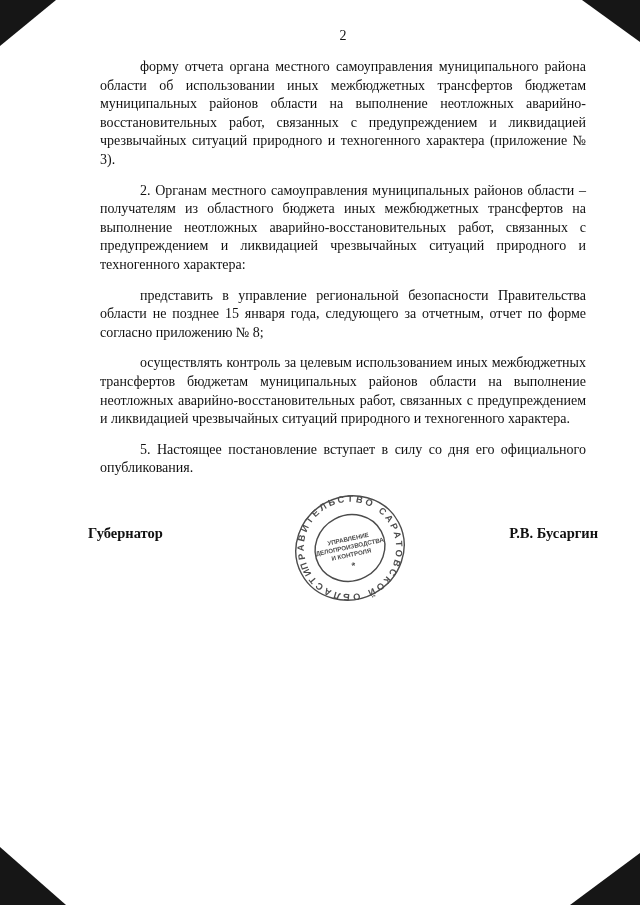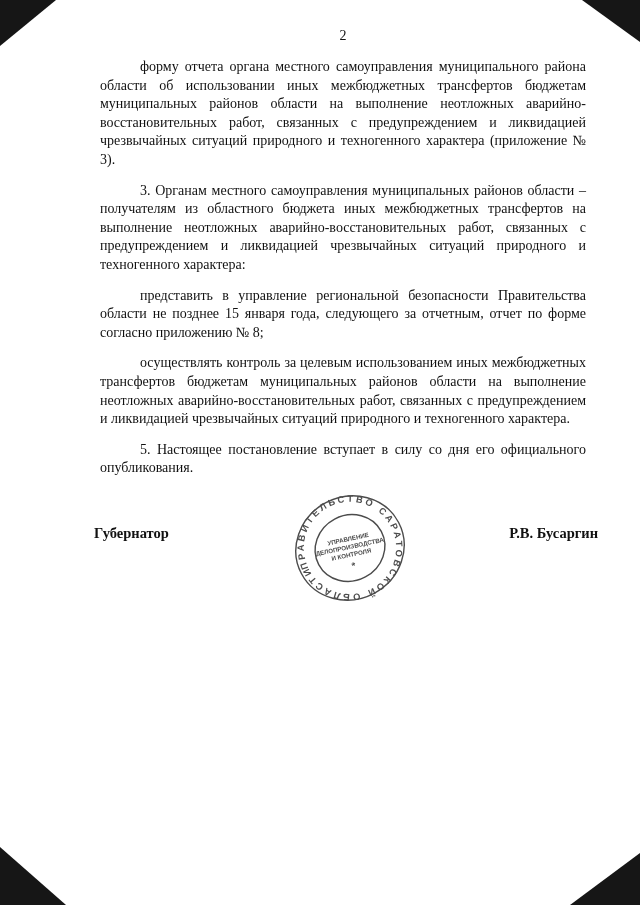--- a/index.html
+++ b/index.html
@@ -44,21 +44,21 @@
     margin-top: 46px;
     display: flex;
     justify-content: space-between;
     align-items: flex-end;
     font-size: 14.5px;
     font-weight: bold;
     line-height: 19px;
     position: relative;
     z-index: 2;
   }
-  .sig-title { text-align: left; margin-left: 6px; }
+  .sig-title { text-align: left; }
   .sig-name { text-align: left; padding-bottom: 0; margin-left: 24px; }
 
   
   .stamp {
     position: absolute;
     left: 286px;
     top: 486px;
     width: 128px;
     height: 124px;
     transform: rotate(-28deg);
@@ -96,21 +96,21 @@
   <div class="corner tl"></div>
   <div class="corner tr"></div>
   <div class="corner bl"></div>
   <div class="corner br"></div>
 
   <div class="content">
     <div class="page-number">2</div>
 
     <div class="body">
       <p>форму отчета органа местного самоуправления муниципального района области об использовании иных межбюджетных трансфертов бюджетам муниципальных районов области на выполнение неотложных аварийно-восстановительных работ, связанных с предупреждением и ликвидацией чрезвычайных ситуаций природного и техногенного характера (приложение № 3).</p>
-      <p>3. Органам местного самоуправления муниципальных районов области – получателям из областного бюджета иных межбюджетных трансфертов на выполнение неотложных аварийно-восстановительных работ, связанных с предупреждением и ликвидацией чрезвычайных ситуаций природного и техногенного характера:</p>
+      <p>2. Органам местного самоуправления муниципальных районов области – получателям из областного бюджета иных межбюджетных трансфертов на выполнение неотложных аварийно-восстановительных работ, связанных с предупреждением и ликвидацией чрезвычайных ситуаций природного и техногенного характера:</p>
       <p>представить в управление региональной безопасности Правительства области не позднее 15 января года, следующего за отчетным, отчет по форме согласно приложению № 8;</p>
       <p>осуществлять контроль за целевым использованием иных межбюджетных трансфертов бюджетам муниципальных районов области на выполнение неотложных аварийно-восстановительных работ, связанных с предупреждением и ликвидацией чрезвычайных ситуаций природного и техногенного характера.</p>
       <p>5. Настоящее постановление вступает в силу со дня его официального опубликования.</p>
     </div>
 
     <div class="signature">
       <div class="sig-title">
         <div>Губернатор</div>
       </div>
       <div class="sig-name">Р.В. Бусаргин</div>

